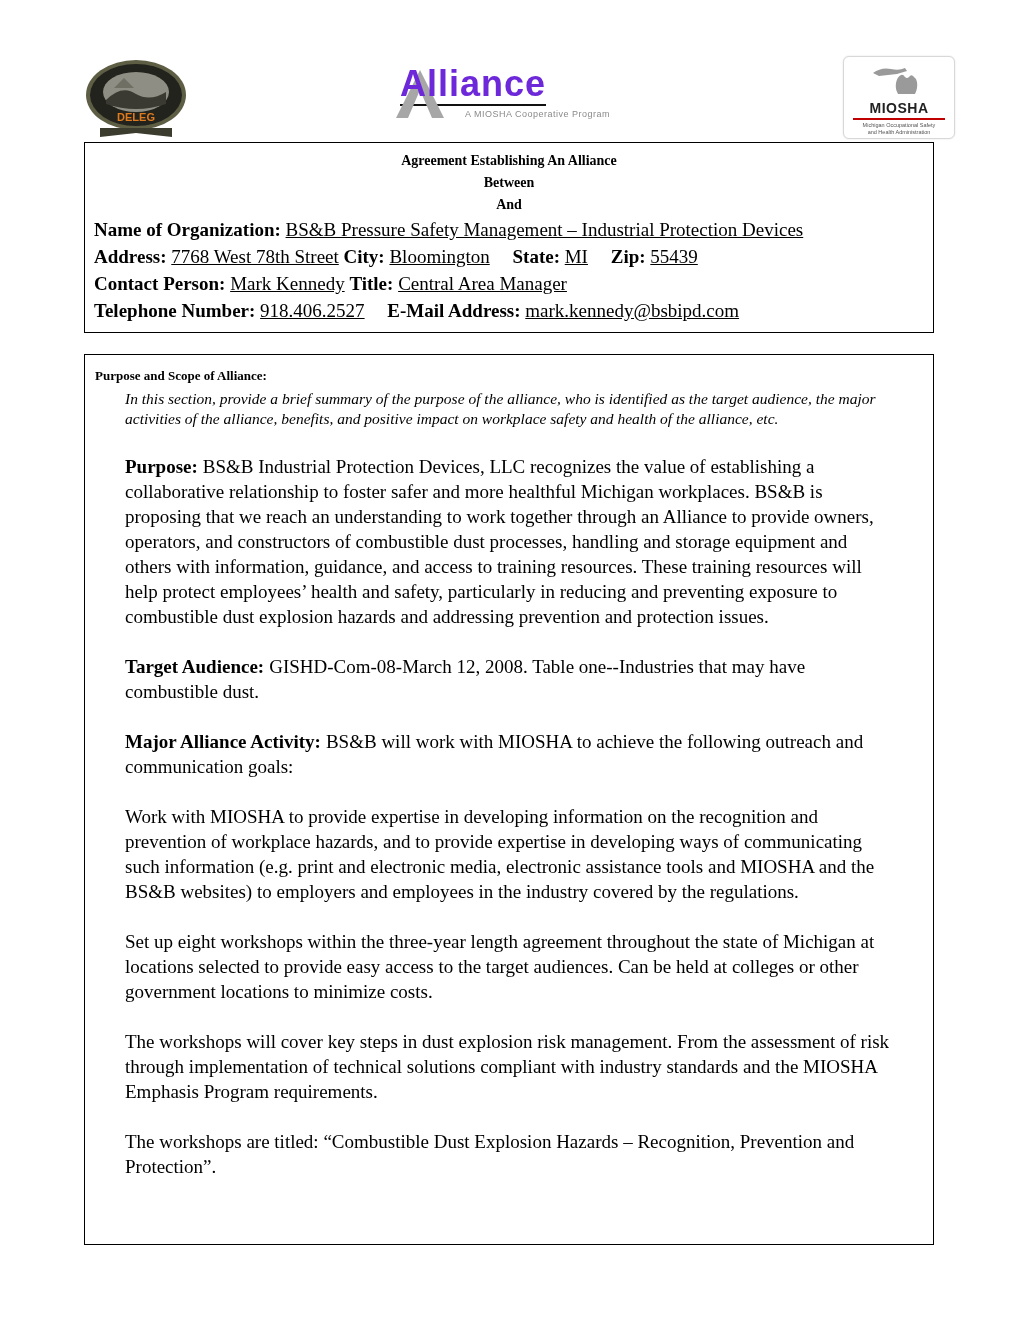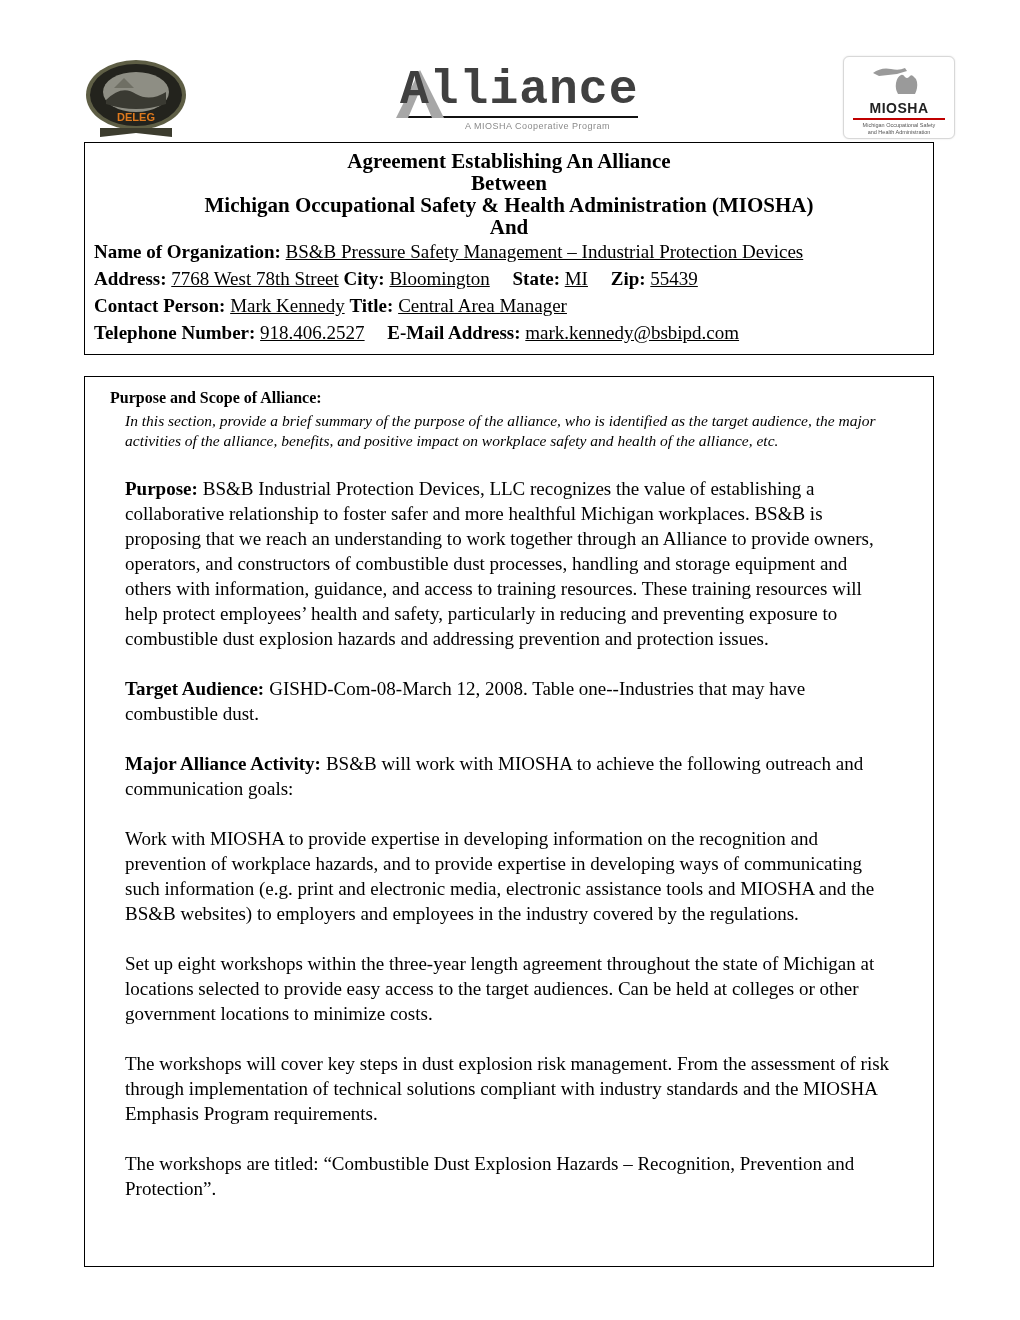--- a/index.html
+++ b/index.html
@@ -13,22 +13,22 @@
   
   .logo-band { position:relative; height:142px; }
 
   .logo-deleg { position:absolute; left:84px; top:58px; width:104px; height:84px; }
 
   .logo-alliance { position:absolute; left:400px; top:66px; width:210px; text-align:left; }
   .alliance-row { position:relative; display:inline-block; border-bottom:2px solid #111; padding-bottom:2px; }
   .a-swoosh { position:absolute; left:-6px; top:2px; z-index:0; }
   .alliance-word {
     position:relative; z-index:1;
-    font-family:Liberation Mono, monospace;
-    font-size:48px; font-weight:bold; letter-spacing:1px; color:#404040; line-height:1;
+    font-family:Liberation Sans, sans-serif;
+    font-size:36px; font-weight:bold; letter-spacing:1px; color:#6d28d9; line-height:1;
   }
   .alliance-tagline {
     margin-top:3px; text-align:right;
     font-family:"Liberation Sans", sans-serif;
     font-size:9px; color:#8a8a8a; letter-spacing:0.5px;
   }
 
   .logo-miosha {
     position:absolute; left:843px; top:56px; width:112px;
     border:1px solid #d8d8d8; border-radius:6px; background:#fff;
@@ -43,29 +43,29 @@
   .miosha-tagline {
     font-family:"Liberation Sans", sans-serif;
     font-size:5.5px; color:#555; line-height:1.25;
   }
 
   
   .content { width:850px; margin-left:84px; }
   .box { border:1px solid #000; background:#fff; }
 
   .title-box { padding:7px 9px 8px; }
-  .center-line { text-align:center; font-weight:bold; font-size:21px; line-height:22px; }
+  .center-line { text-align:center; font-weight:bold; font-size:14px; line-height:22px; }
   .field-line { font-size:19px; line-height:26px; margin-top:1px; }
   .lbl { font-weight:bold; }
   .val { text-decoration:underline; }
   .gap-m { }
   .gap-s { margin-left:18px; }
 
   .purpose-box { margin-top:21px; padding:9px 10px 14px; min-height:891px; }
-  .purpose-heading { font-weight:bold; font-size:16px; line-height:24px;margin-left:15px; }
+  .purpose-heading { font-weight:bold; font-size:13px; line-height:24px; }
   .purpose-note {
     font-style:italic; font-size:15.5px; line-height:20px;
     margin:1px 38px 0 30px;
   }
   .para { font-size:19px; line-height:25px; margin:25px 28px 0 30px; }
   .para .lead { font-weight:bold; margin-right:5px; }
 </style>
 </head>
 <body>
 
@@ -103,21 +103,20 @@
     <div class="miosha-tagline">Michigan Occupational Safety</div>
     <div class="miosha-tagline">and Health Administration</div>
   </div>
 </div>
 
 <div class="content">
 
   <section class="box title-box">
     <div class="center-line">Agreement Establishing An Alliance</div>
     <div class="center-line">Between</div>
-    <div class="center-line">Michigan Occupational Safety &amp; Health Administration (MIOSHA)</div>
     <div class="center-line">And</div>
 
     <div class="field-line">
       <span class="lbl">Name of Organization:</span>
       <span class="val">BS&amp;B Pressure Safety Management – Industrial Protection Devices</span>
     </div>
 
     <div class="field-line">
       <span class="lbl">Address:</span>
       <span class="val">7768 West 78th Street</span>

